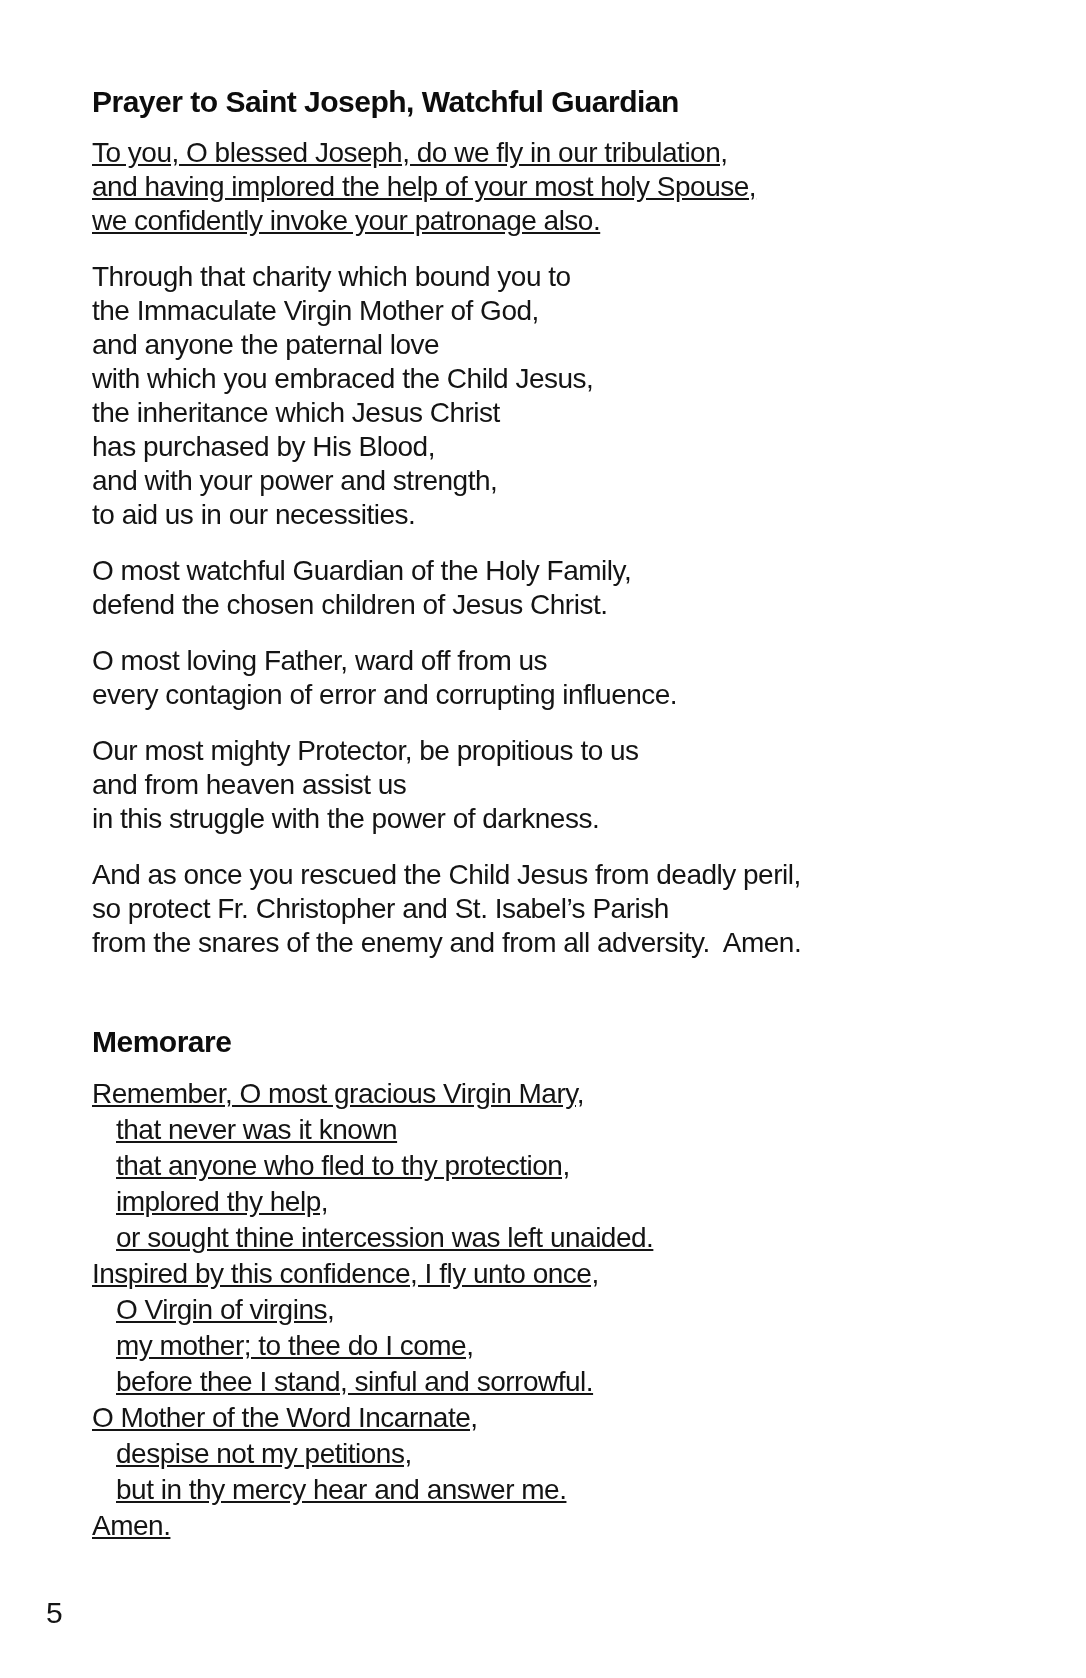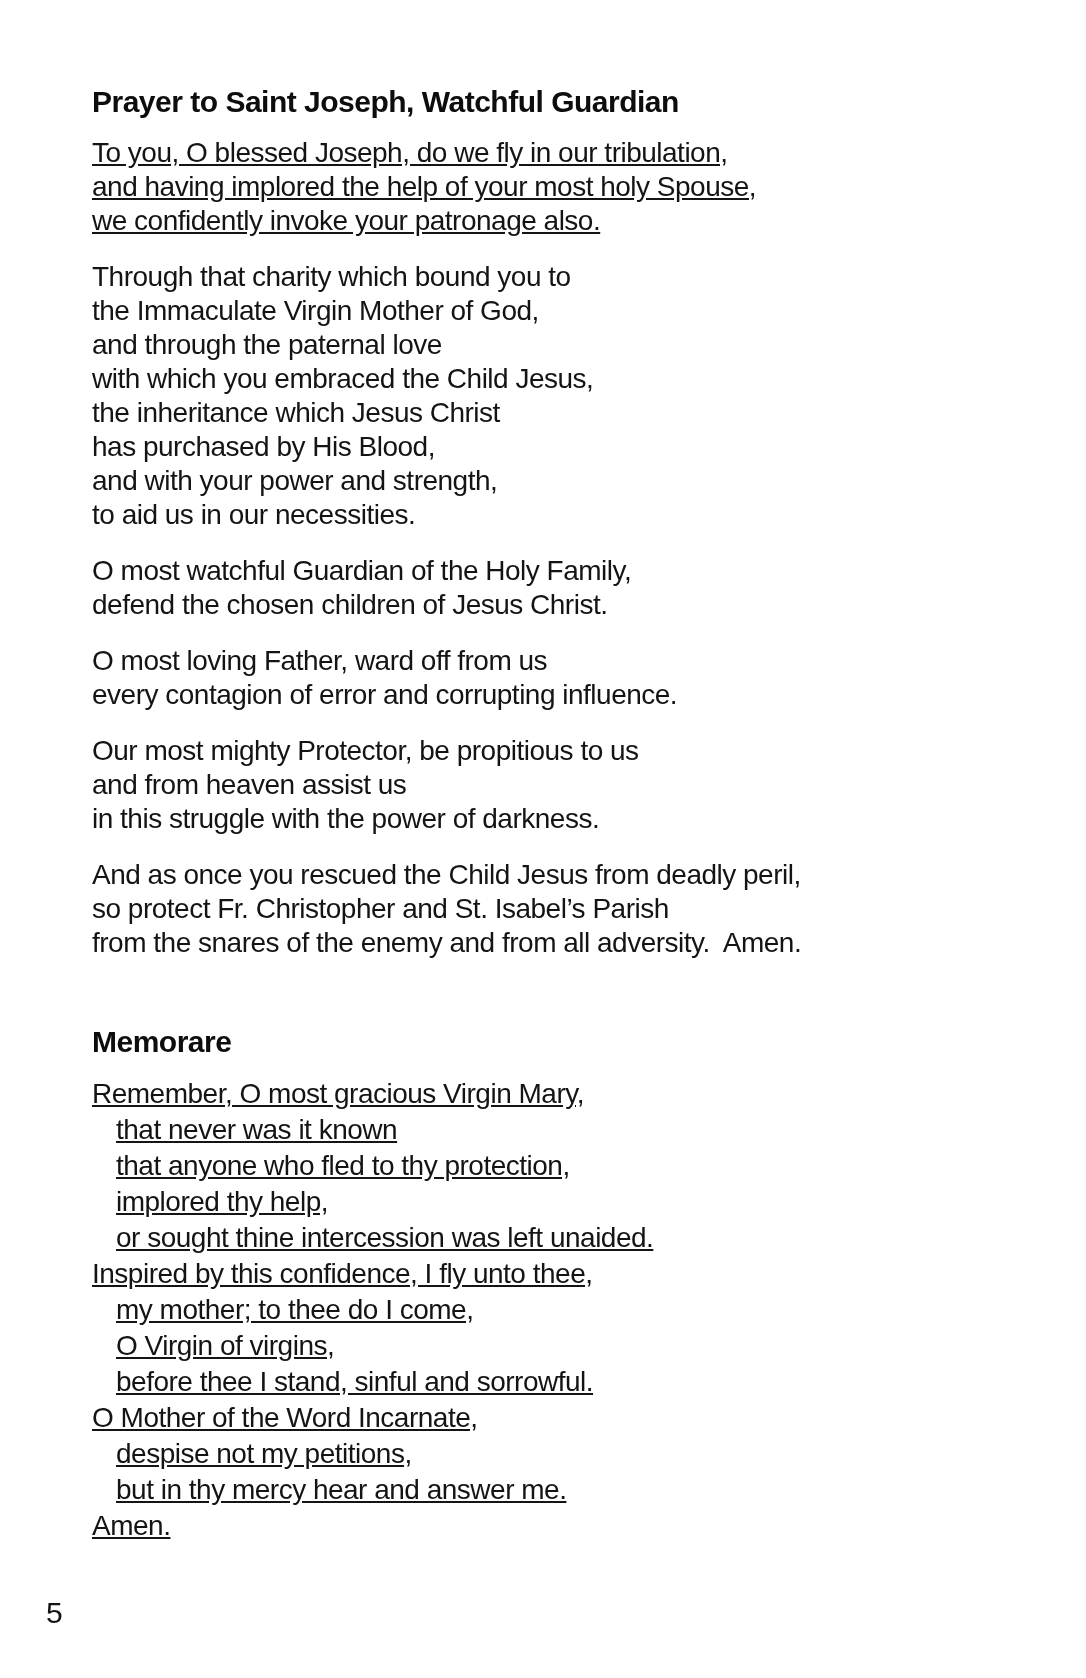--- a/index.html
+++ b/index.html
@@ -60,21 +60,21 @@
       <section class="prayer-section prayer-to-saint-joseph">
         <h2 class="section-title">Prayer to Saint Joseph, Watchful Guardian</h2>
         <div class="stanza first">
           <div class="line">To you, O blessed Joseph, do we fly in our tribulation,</div>
           <div class="line">and having implored the help of your most holy Spouse,</div>
           <div class="line">we confidently invoke your patronage also.</div>
         </div>
         <div class="stanza">
           <div class="line">Through that charity which bound you to</div>
           <div class="line">the Immaculate Virgin Mother of God,</div>
-          <div class="line">and through the paternal love</div>
+          <div class="line">and anyone the paternal love</div>
           <div class="line">with which you embraced the Child Jesus,</div>
           <div class="line">the inheritance which Jesus Christ</div>
           <div class="line">has purchased by His Blood,</div>
           <div class="line">and with your power and strength,</div>
           <div class="line">to aid us in our necessities.</div>
         </div>
         <div class="stanza">
           <div class="line">O most watchful Guardian of the Holy Family,</div>
           <div class="line">defend the chosen children of Jesus Christ.</div>
         </div>
@@ -94,23 +94,23 @@
         </div>
       </section>
       <section class="prayer-section memorare">
         <h2 class="section-title">Memorare</h2>
         <div class="stanza first">
           <div class="line">Remember, O most gracious Virgin Mary,</div>
           <div class="line indent">that never was it known</div>
           <div class="line indent">that anyone who fled to thy protection,</div>
           <div class="line indent">implored thy help,</div>
           <div class="line indent">or sought thine intercession was left unaided.</div>
-          <div class="line">Inspired by this confidence, I fly unto thee,</div>
+          <div class="line">Inspired by this confidence, I fly unto once,</div>
+          <div class="line indent">O Virgin of virgins,</div>
           <div class="line indent">my mother; to thee do I come,</div>
-          <div class="line indent">O Virgin of virgins,</div>
           <div class="line indent">before thee I stand, sinful and sorrowful.</div>
           <div class="line">O Mother of the Word Incarnate,</div>
           <div class="line indent">despise not my petitions,</div>
           <div class="line indent">but in thy mercy hear and answer me.</div>
           <div class="line">Amen.</div>
         </div>
       </section>
     </main>
   <div class="page-number">5</div>
 </div>

